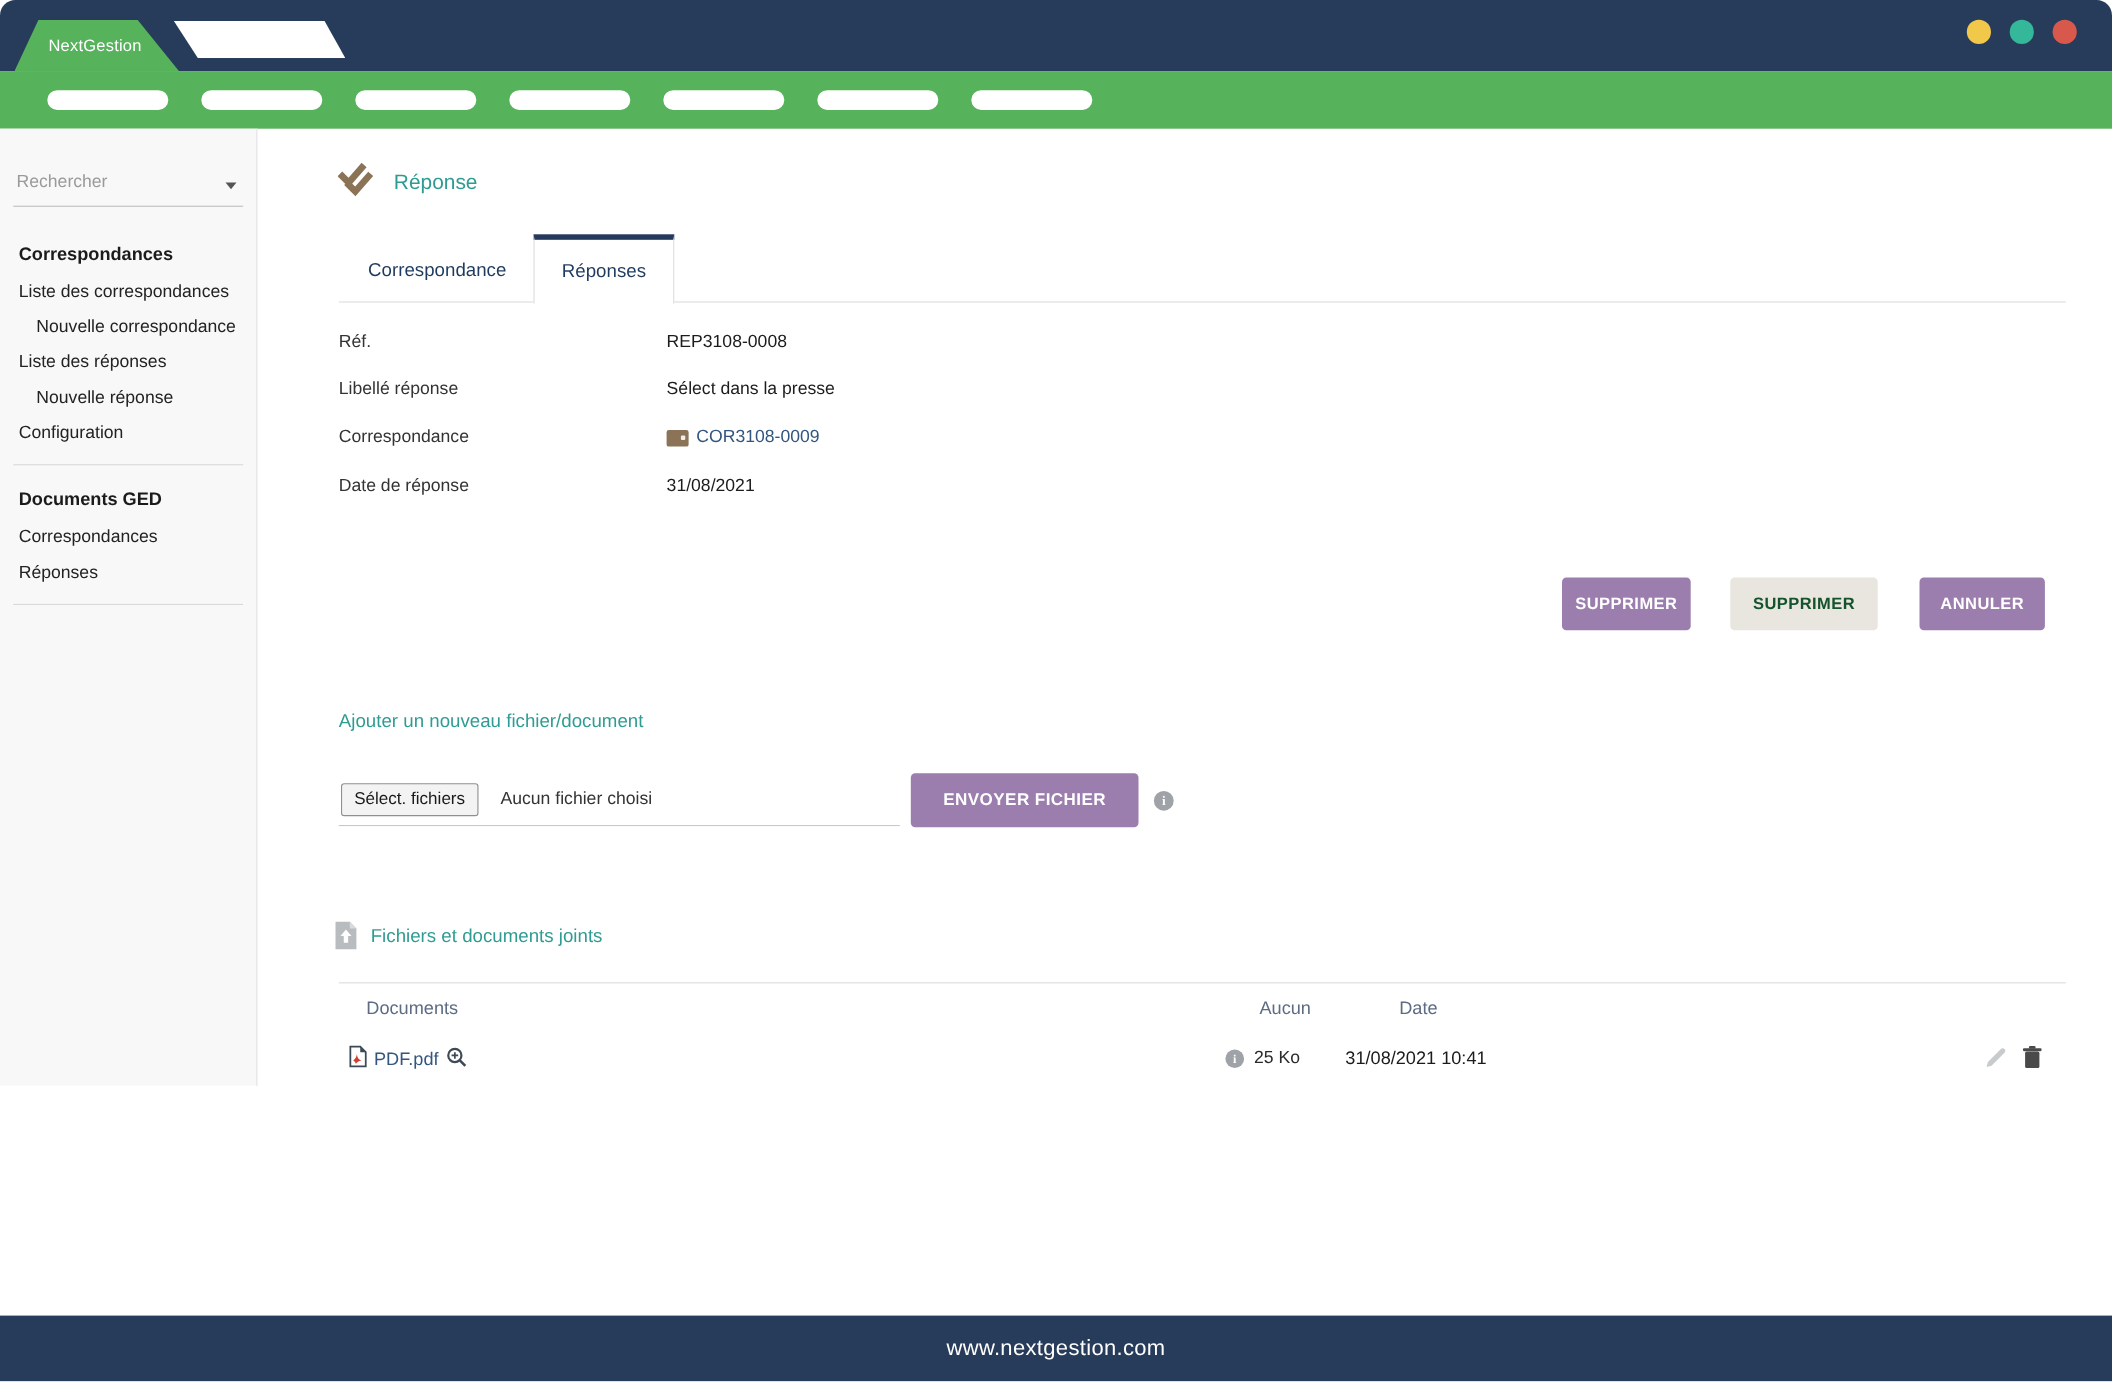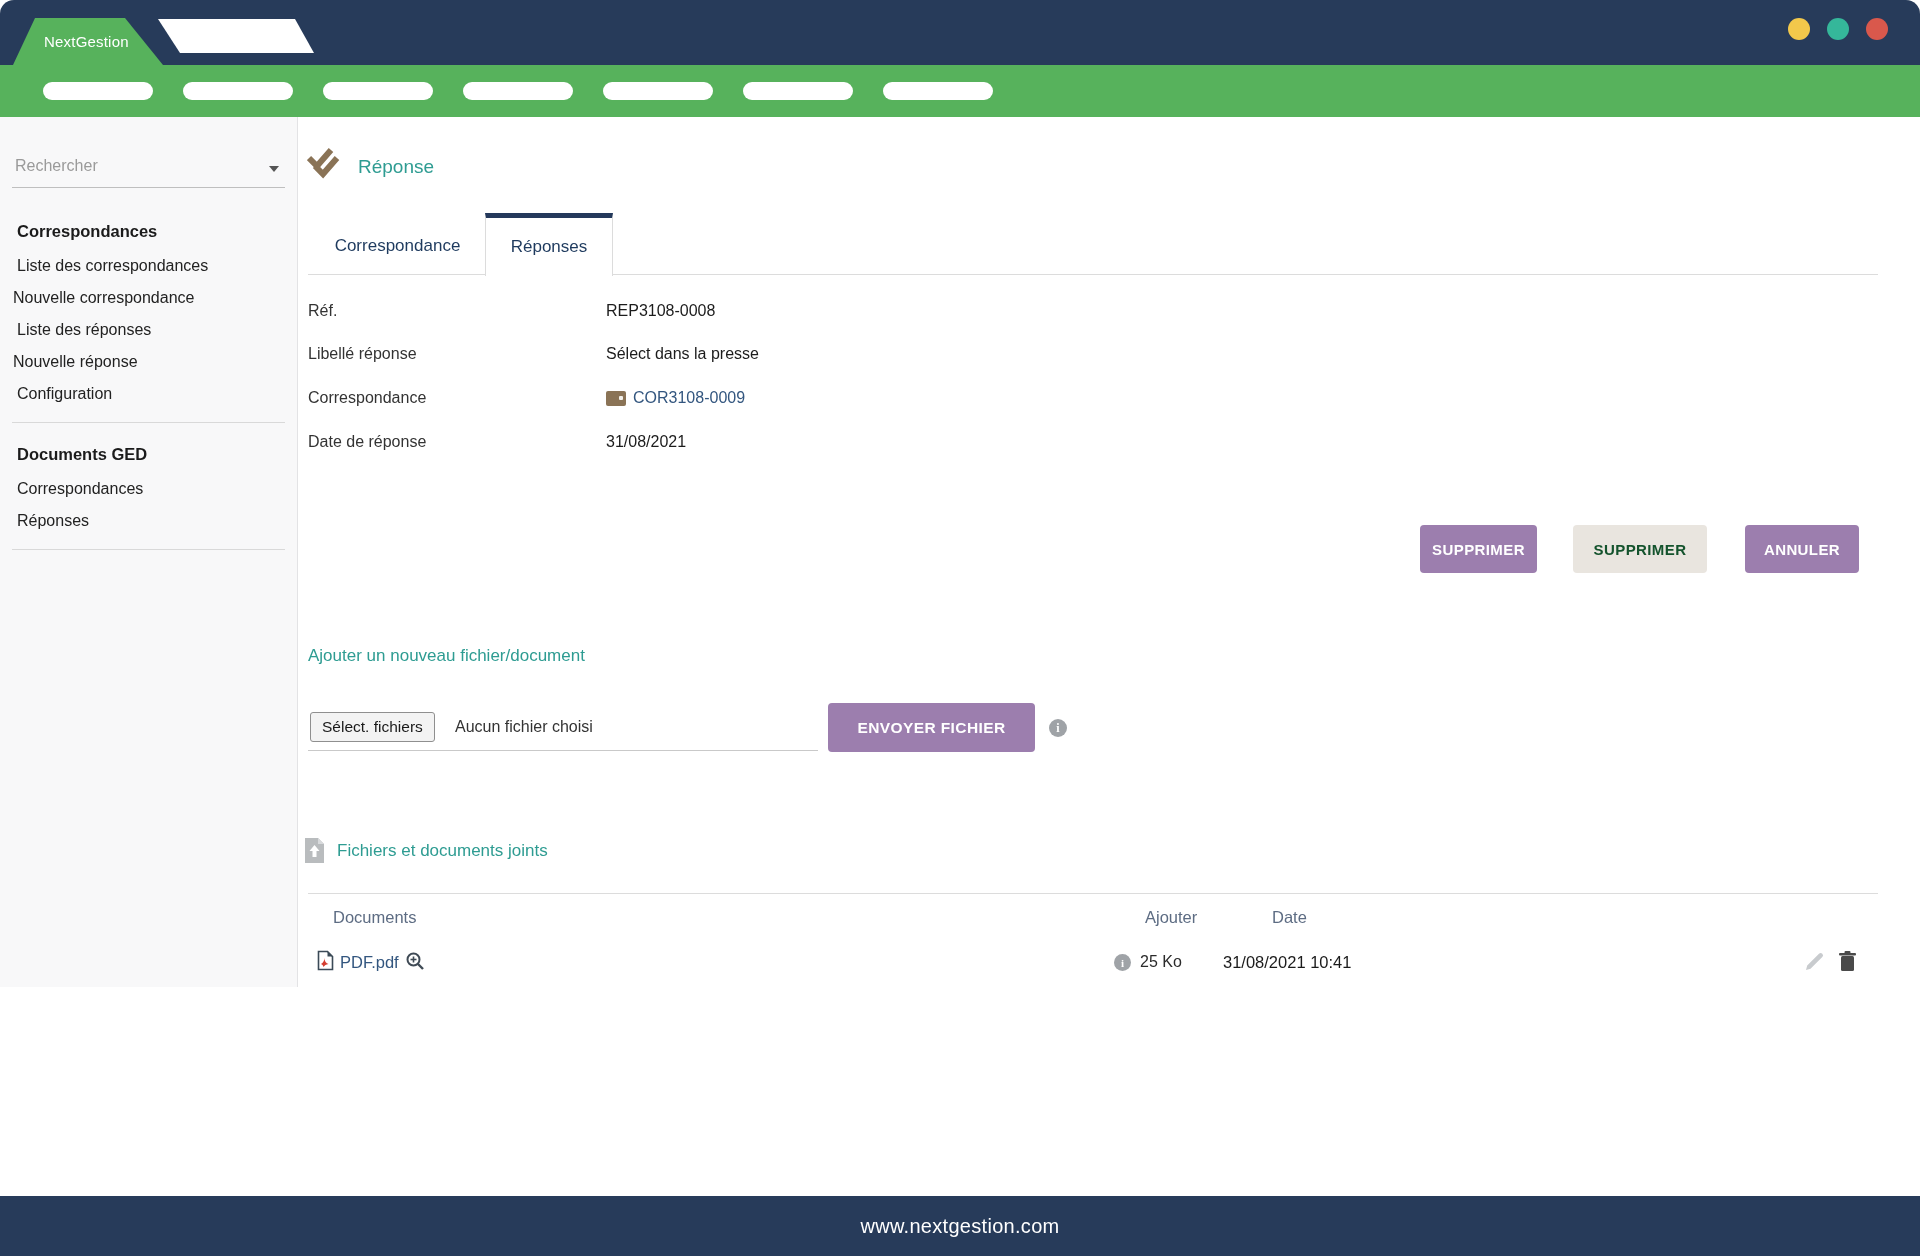--- a/index.html
+++ b/index.html
@@ -15,30 +15,30 @@
     clip-path:polygon(0 0,137px 0,156px 34px,22px 34px);}
   .dots{position:absolute;right:32px;top:18px;display:flex;gap:17px;}
   .dot{width:22px;height:22px;border-radius:50%;}
   .dot.y{background:#f2c84b;} .dot.t{background:#35b79a;} .dot.r{background:#d9584c;}
 
   
   .menubar{position:absolute;left:0;top:65px;width:1920px;height:52px;background:#57b25c;}
   .pill{position:absolute;top:17px;width:110px;height:18px;background:#fff;border-radius:9px;}
 
   
-  .sidebar{position:absolute;left:0;top:117px;width:298px;height:870px;background:#f8f8f9;border-right:1px solid #e3e3e5;box-sizing:border-box;}
+  .sidebar{position:absolute;left:0;top:117px;width:234px;height:870px;background:#f8f8f9;border-right:1px solid #e3e3e5;box-sizing:border-box;}
   .search-wrap{position:relative;margin:36px 12px 0 12px;border-bottom:1px solid #bfbfbf;height:34px;}
   .search-wrap input{width:100%;border:none;background:transparent;outline:none;font-size:16px;color:#444;
     font-family:"Liberation Sans","DejaVu Sans",sans-serif;padding:4px 20px 4px 3px;box-sizing:border-box;}
   .search-wrap input::placeholder{color:#9a9a9a;}
   .search-caret{position:absolute;right:6px;top:13px;width:0;height:0;border-left:5px solid transparent;border-right:5px solid transparent;border-top:6px solid #555;}
   .side-section{margin-top:34px;}
   .side-heading{font-weight:bold;font-size:16.5px;color:#1b1b1b;margin:0 0 16px 17px;}
   .side-item{font-size:16px;color:#222;margin:0 0 15px 17px;cursor:pointer;line-height:17px;}
-  .side-item.indent{margin-left:13px;}
+  .side-item.indent{margin-left:33px;}
   .side-divider{border:none;border-top:1px solid #d9d9d9;margin:20px 12px 22px 12px;}
 
   
   .page-header-icon{position:absolute;left:307px;top:147px;}
   .page-title{position:absolute;left:358px;top:156px;font-size:19px;color:#2e9c92;}
 
   .tab{position:absolute;top:217px;height:58px;display:flex;align-items:center;justify-content:center;
     font-size:17px;color:#1e3a5e;cursor:pointer;box-sizing:border-box;}
   .tab.inactive{left:310px;width:175px;}
   .tab.active{left:485px;top:213px;height:63px;width:128px;background:#fff;border-top:5px solid #24395b;
@@ -190,21 +190,21 @@
       <path d="M2 1 h13 l6 6 v19 h-19 z" fill="#b9bcbe"></path>
       <path d="M15 1 l6 6 h-6 z" fill="#d8dadc"></path>
       <path d="M11.5 8 l5 6 h-3 v6 h-4 v-6 h-3 z" fill="#ffffff"></path>
     </svg>
   </div>
   <div class="attach-title">Fichiers et documents joints</div>
   <div class="attach-divider"></div>
 
   <div class="thead">
     <span class="th-doc">Documents</span>
-    <span class="th-size">Ajouter</span>
+    <span class="th-size">Aucun</span>
     <span class="th-date">Date</span>
   </div>
 
   <div class="trow">
     <div class="doc-cell">
       <span>
         <svg width="17" height="21" viewBox="0 0 17 21">
           <path d="M1.5 1.5 h9 l5 5 v13 h-14 z" fill="#fff" stroke="#3b4a57" stroke-width="1.6"></path>
           <path d="M10.5 1.5 l5 5 h-5 z" fill="#3b4a57"></path>
           <path d="M4 14 c2-1 3.5-4 3.5-6 c0 3 1.5 5.5 4 6 c-2.5 .3-4 1.5-5 3 c-.3-1.5-1.3-2.6-2.5-3z" fill="#d43d30"></path>

